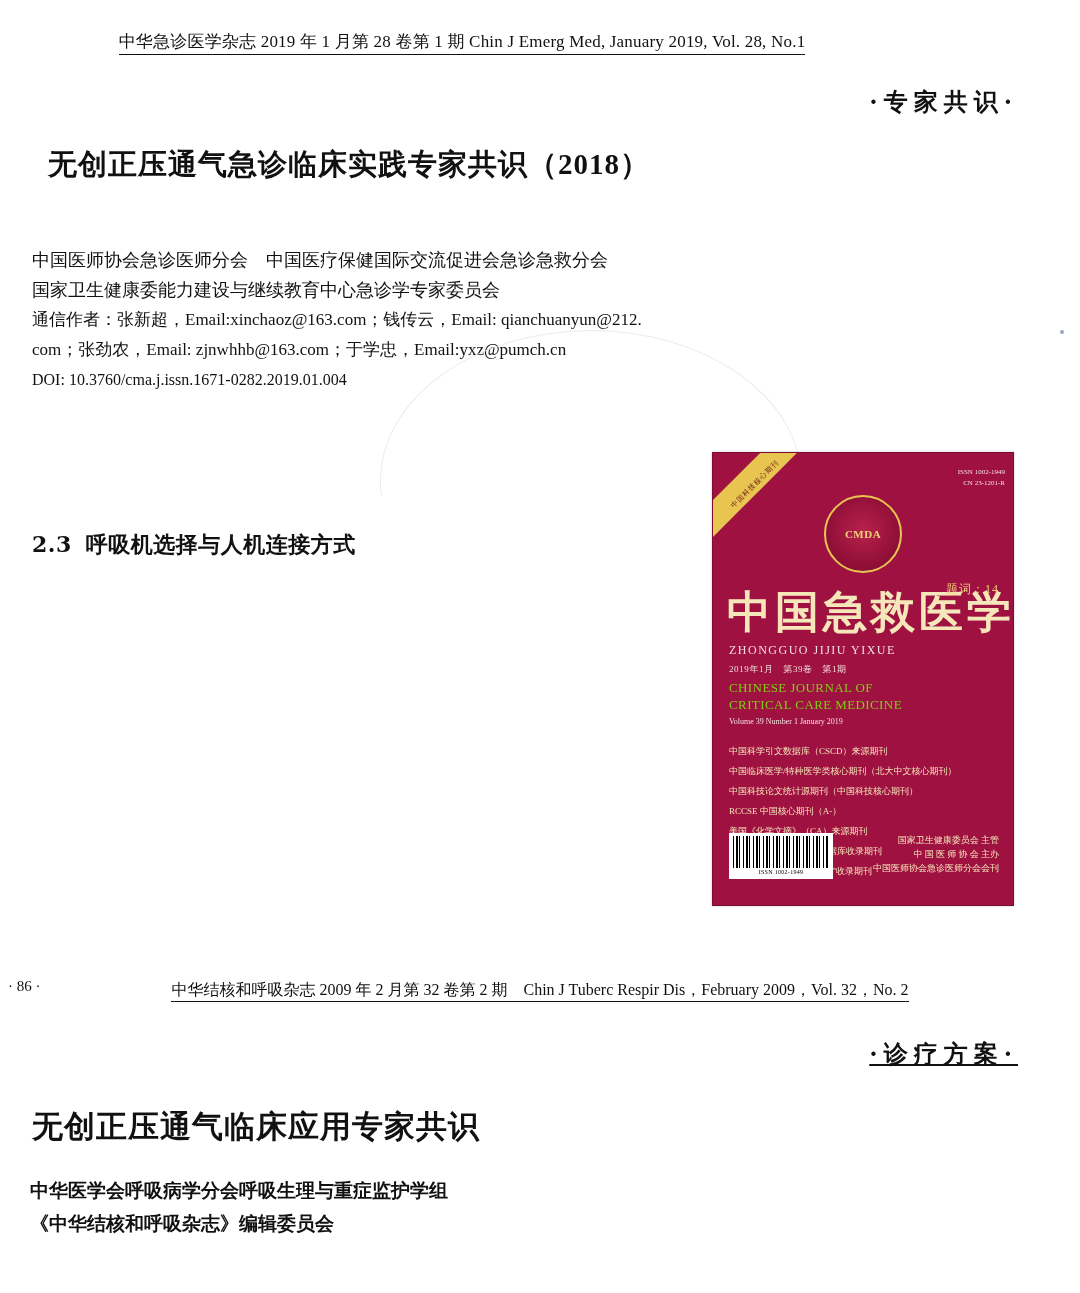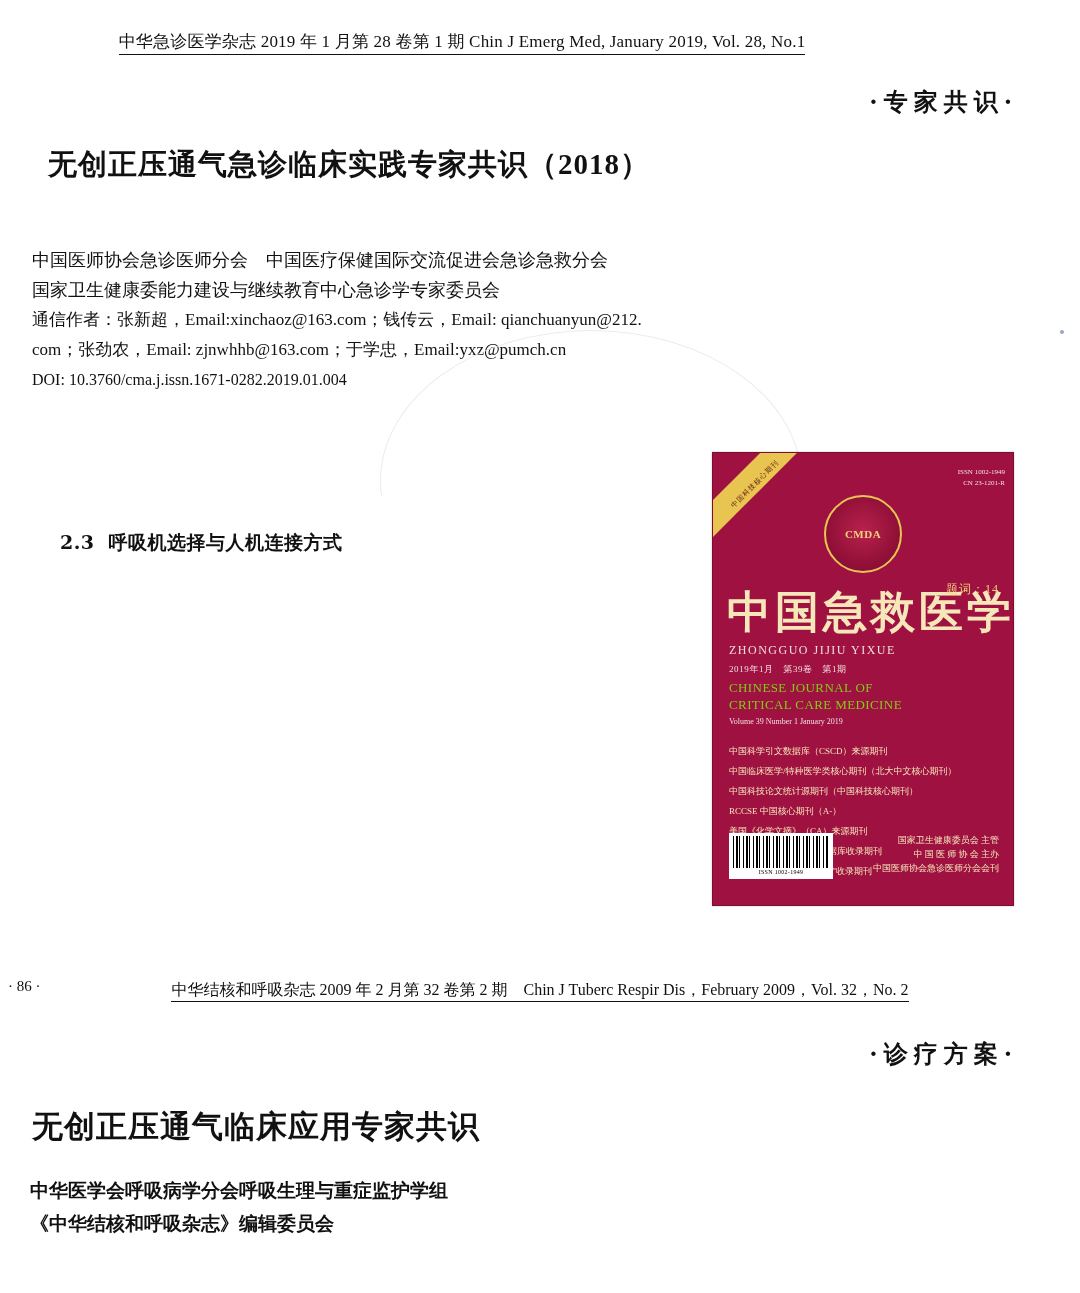--- a/index.html
+++ b/index.html
@@ -85,26 +85,25 @@
     border-radius: 50%;
   }
 
   
   .body-col {
     position: absolute;
     left: 32px; top: 530px;
     width: 640px;
   }
   .body-head {
-    font-size: 19px;
+    font-size: 22px;
     font-weight: 700;
     font-family: "DejaVu Serif", serif;
     letter-spacing: .5px;
     margin-bottom: 14px;
-    margin-left: 28px;
   }
   .body-head .num { margin-right: 14px; }
   .body-text {
     font-size: 21px;
     line-height: 37px;
     text-align: justify;
     letter-spacing: .2px;
   }
 
   
@@ -268,20 +267,21 @@
     border-bottom: 1px solid #111;
     padding-bottom: 3px;
   }
   .section-kicker2 {
     position: absolute;
     right: 62px; top: 72px;
     font-size: 24px;
     letter-spacing: 6px;
     font-weight: 600;
     font-family: "DejaVu Serif", serif;
+    text-decoration: underline;
   }
   .doc-title2 {
     position: absolute;
     left: 32px; top: 140px;
     font-size: 31px;
     font-weight: 700;
     letter-spacing: 1px;
     font-family: "DejaVu Serif", serif;
   }
   .authors2 {

